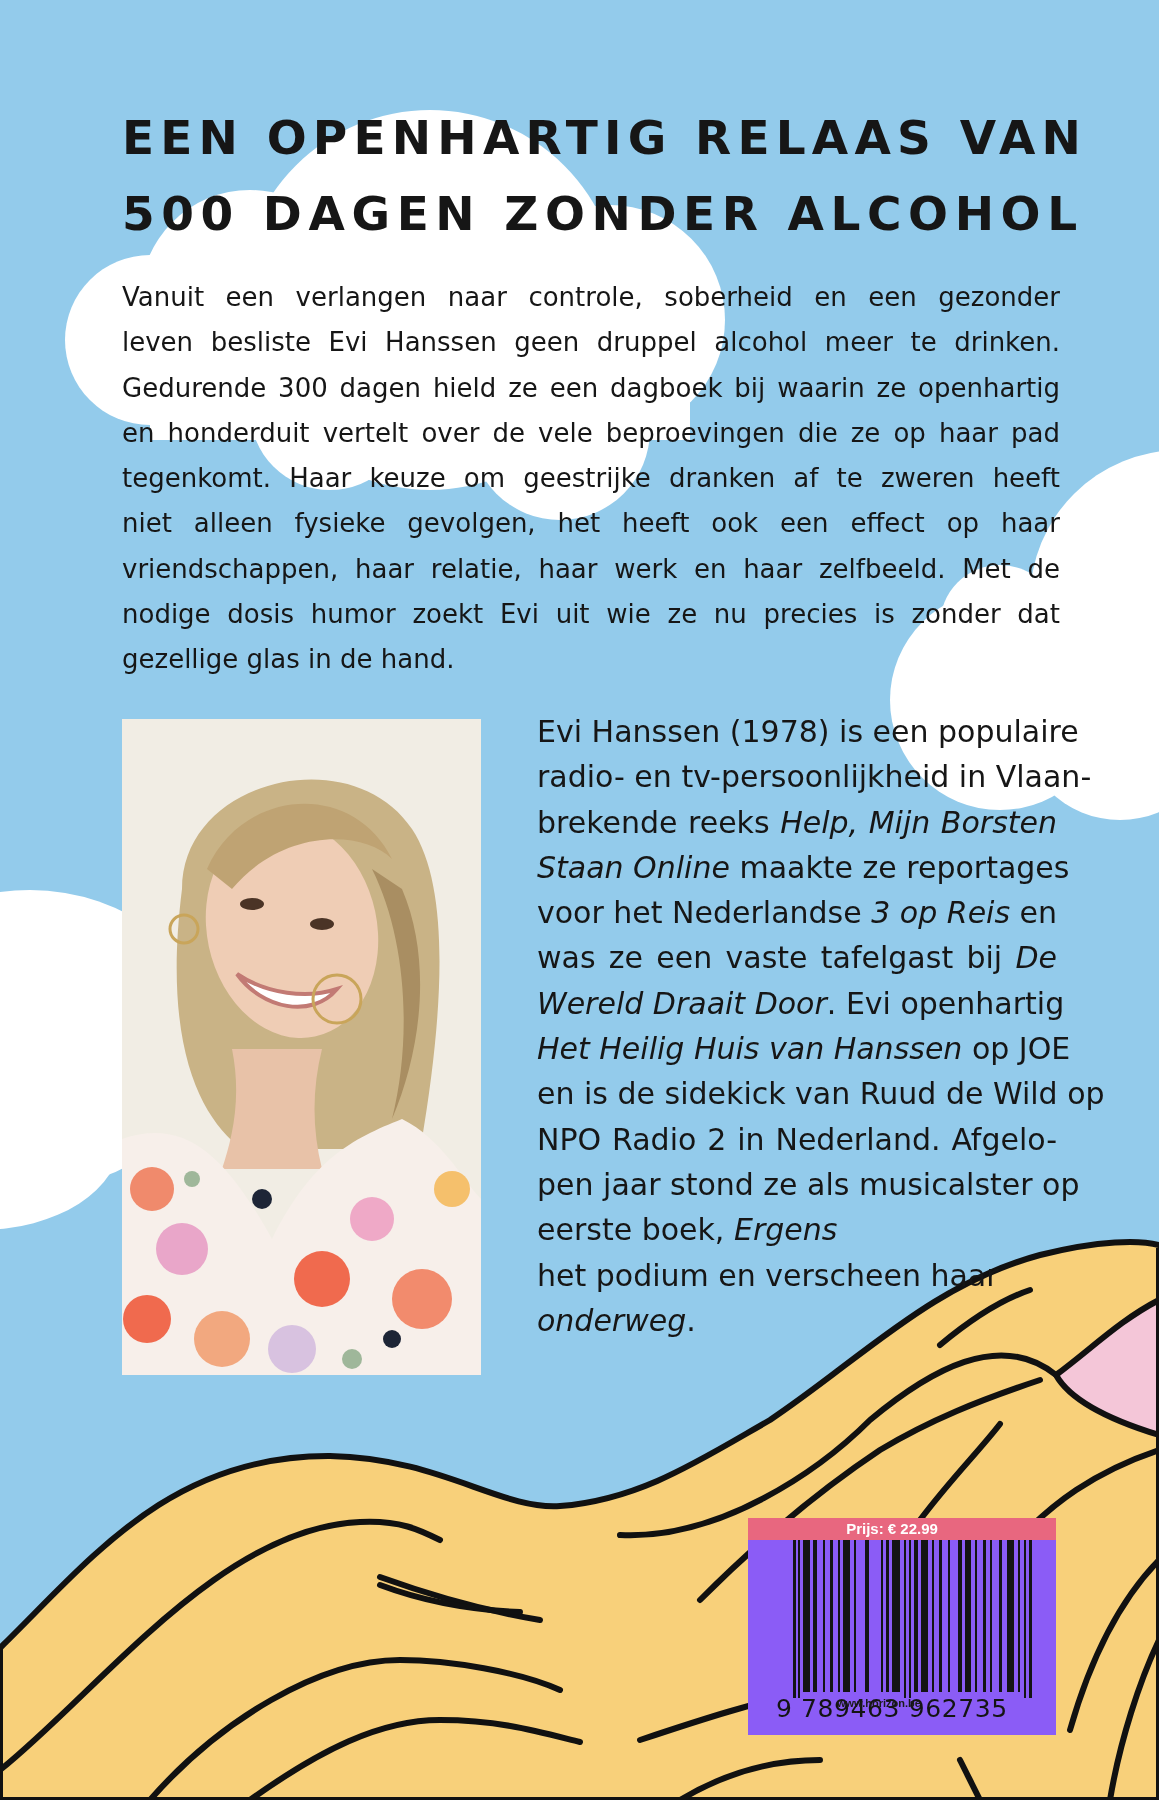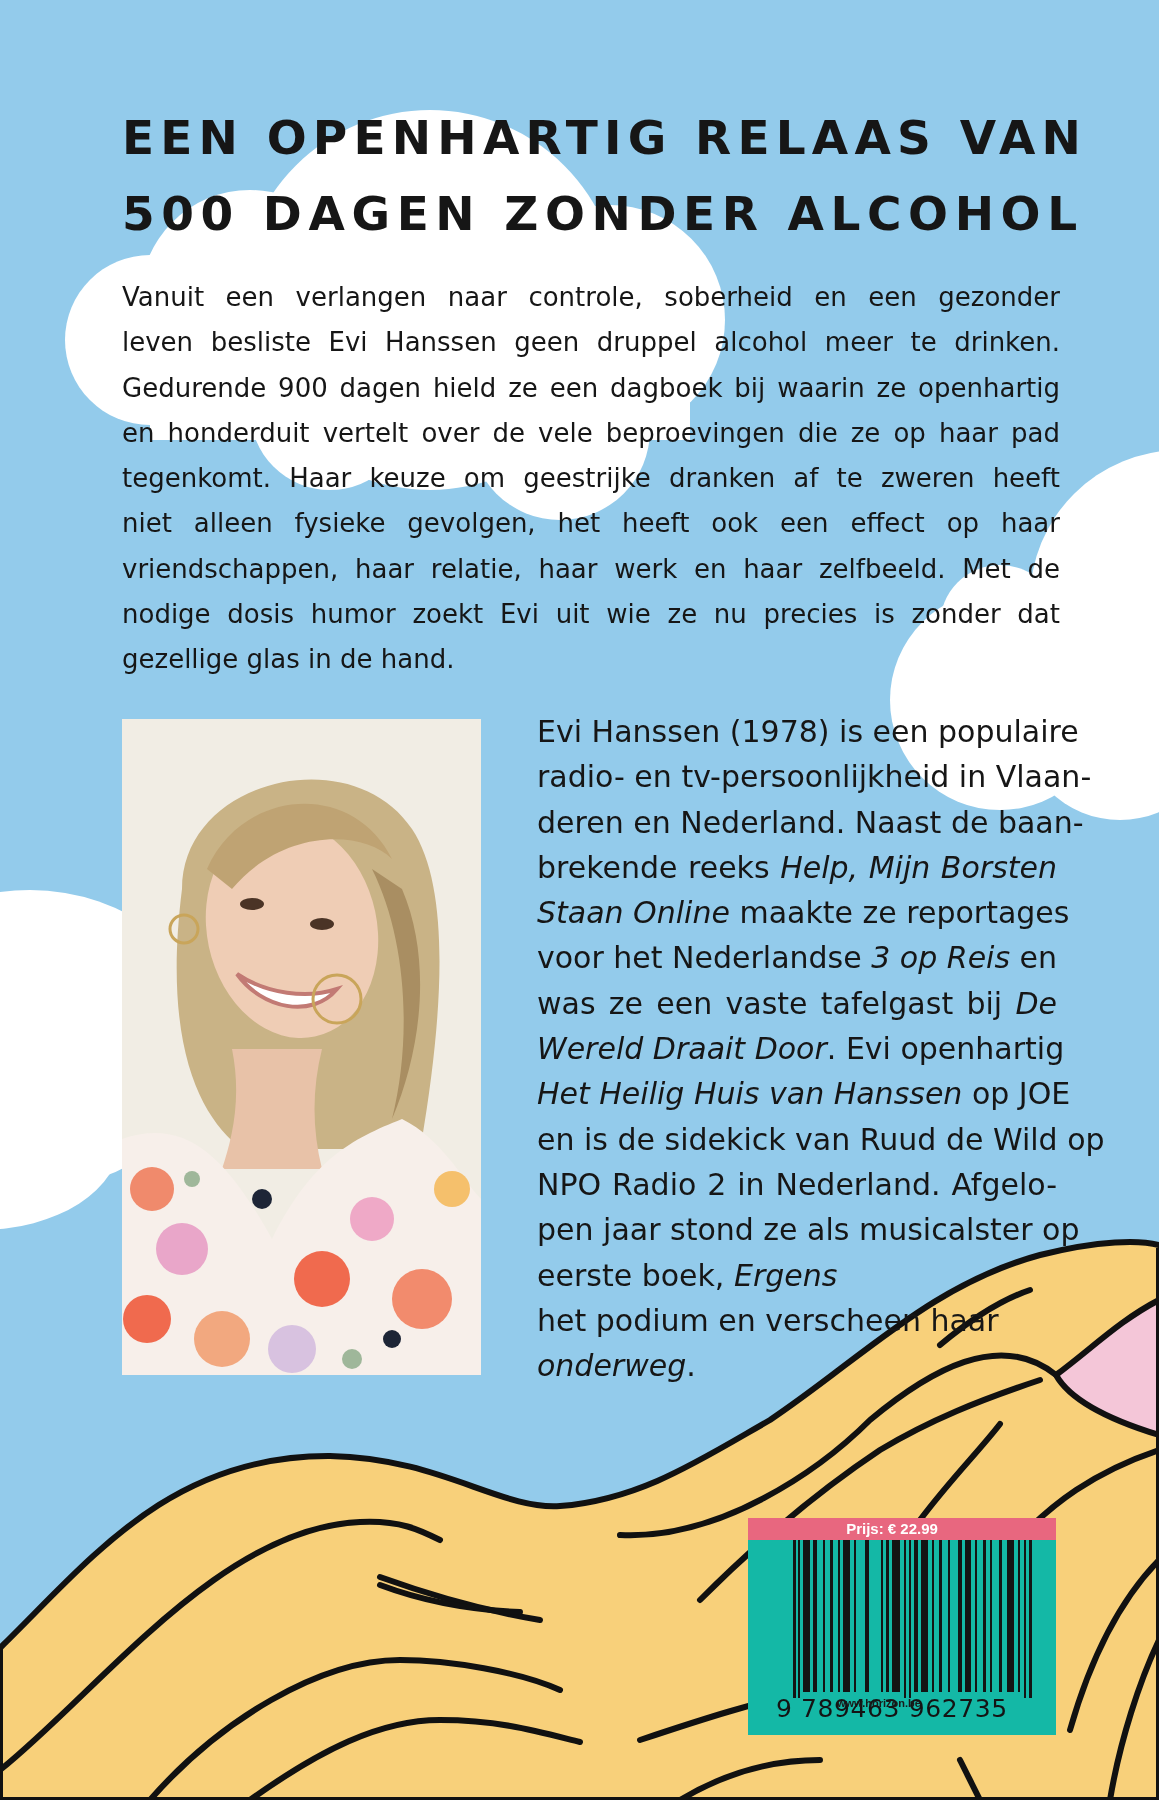--- a/index.html
+++ b/index.html
@@ -8,21 +8,21 @@
   .title { position: absolute; left: 122px; top: 108px; width: 940px; margin: 0; font-family: "DejaVu Sans", sans-serif; font-weight: 900; font-size: 47px; line-height: 60px; letter-spacing: 6.2px; color: #161616; white-space: nowrap; }
   .title .l2 { letter-spacing: 6.6px; margin-top: 16px; }
   .intro { position: absolute; left: 122px; top: 275px; width: 938px; margin: 0; font-size: 26px; line-height: 45.3px; text-align: justify; text-align-last: left; color: #161616; }
   .intro span.line { display: block; text-align: justify; text-align-last: justify; white-space: nowrap; }
   .intro span.line.last { text-align-last: left; }
   .photo { position: absolute; left: 122px; top: 719px; width: 359px; height: 656px; background: #f0ece3; overflow: hidden; }
   .bio { position: absolute; left: 537px; top: 709px; width: 520px; margin: 0; font-size: 30px; line-height: 45.3px; color: #161616; }
   .bio .line { display: block; text-align: justify; text-align-last: justify; white-space: nowrap; }
   .bio .line.free { text-align-last: left; }
   .bio em { font-style: italic; }
-  .barcode { position: absolute; left: 748px; top: 1518px; width: 308px; height: 217px; background: #14b8a6; }
+  .barcode { position: absolute; left: 748px; top: 1518px; width: 308px; height: 217px; background: #8b5cf6; }
   .price { position: absolute; left: 0; top: 0; width: 308px; height: 22px; background: #E8677F; color: #fff; font-family: "Liberation Sans", sans-serif; font-weight: bold; font-size: 15px; line-height: 22px; text-align: center; }
   .price span { margin-left: -20px; }
   .bars { position: absolute; left: 45px; top: 22px; }
   .isbn { position: absolute; left: 28px; top: 176px; font-family: "DejaVu Sans", sans-serif; font-size: 25px; letter-spacing: 0.6px; color: #141414; white-space: pre; }
   .website { position: absolute; left: 837px; top: 1697px; font-family: "Liberation Sans", sans-serif; font-weight: bold; font-size: 11px; color: #1a1a1a; }
 </style>
 </head>
 <body>
 
 <svg class="layer" viewBox="0 0 1159 1800" width="1159" height="1800">
@@ -73,21 +73,21 @@
 </svg>
 
 <h1 class="title">
   <span style="display:block">EEN OPENHARTIG RELAAS VAN</span>
   <span class="l2" style="display:block">500 DAGEN ZONDER ALCOHOL</span>
 </h1>
 
 <p class="intro">
   <span class="line">Vanuit een verlangen naar controle, soberheid en een gezonder</span>
   <span class="line">leven besliste Evi Hanssen geen druppel alcohol meer te drinken.</span>
-  <span class="line">Gedurende 900 dagen hield ze een dagboek bij waarin ze openhartig</span>
+  <span class="line">Gedurende 300 dagen hield ze een dagboek bij waarin ze openhartig</span>
   <span class="line">en honderduit vertelt over de vele beproevingen die ze op haar pad</span>
   <span class="line">tegenkomt. Haar keuze om geestrijke dranken af te zweren heeft</span>
   <span class="line">niet alleen fysieke gevolgen, het heeft ook een effect op haar</span>
   <span class="line">vriendschappen, haar relatie, haar werk en haar zelfbeeld. Met de</span>
   <span class="line">nodige dosis humor zoekt Evi uit wie ze nu precies is zonder dat</span>
   <span class="line last">gezellige glas in de hand.</span>
 </p>
 
 <div class="photo" aria-label="Portrait of smiling woman with shoulder-length blonde hair, gold hoop earrings, floral blouse">
   <svg width="359" height="656" viewBox="0 0 359 656">
@@ -125,21 +125,20 @@
       <circle cx="270" cy="620" r="9" fill="#1d2536"></circle>
       <circle cx="70" cy="460" r="8" fill="#9FB79A"></circle>
       <circle cx="230" cy="640" r="10" fill="#9FB79A"></circle>
     </g>
   </svg>
 </div>
 
 <div class="bio">
   <span class="line"><span>Evi Hanssen (1978) is een populaire</span></span>
   <span class="line"><span>radio- en tv-persoonlijkheid in Vlaan-</span></span>
-  <span class="line"><span>deren en Nederland. Naast de baan-</span></span>
   <span class="line"><span>brekende reeks </span><em>Help, Mijn Borsten</em></span>
   <span class="line"><em>Staan Online</em><span> maakte ze reportages</span></span>
   <span class="line"><span>voor het Nederlandse </span><em>3 op Reis</em><span> en</span></span>
   <span class="line"><span>was ze een vaste tafelgast bij </span><em>De</em></span>
   <span class="line"><em>Wereld Draait Door</em><span>. Evi openhartig</span></span>
   <span class="line"><em>Het Heilig Huis van Hanssen</em><span> op JOE</span></span>
   <span class="line"><span>en is de sidekick van Ruud de Wild op</span></span>
   <span class="line"><span>NPO Radio 2 in Nederland. Afgelo-</span></span>
   <span class="line"><span>pen jaar stond ze als musicalster op</span></span>
   <span class="line free"><span>eerste boek, </span><em>Ergens</em></span>

